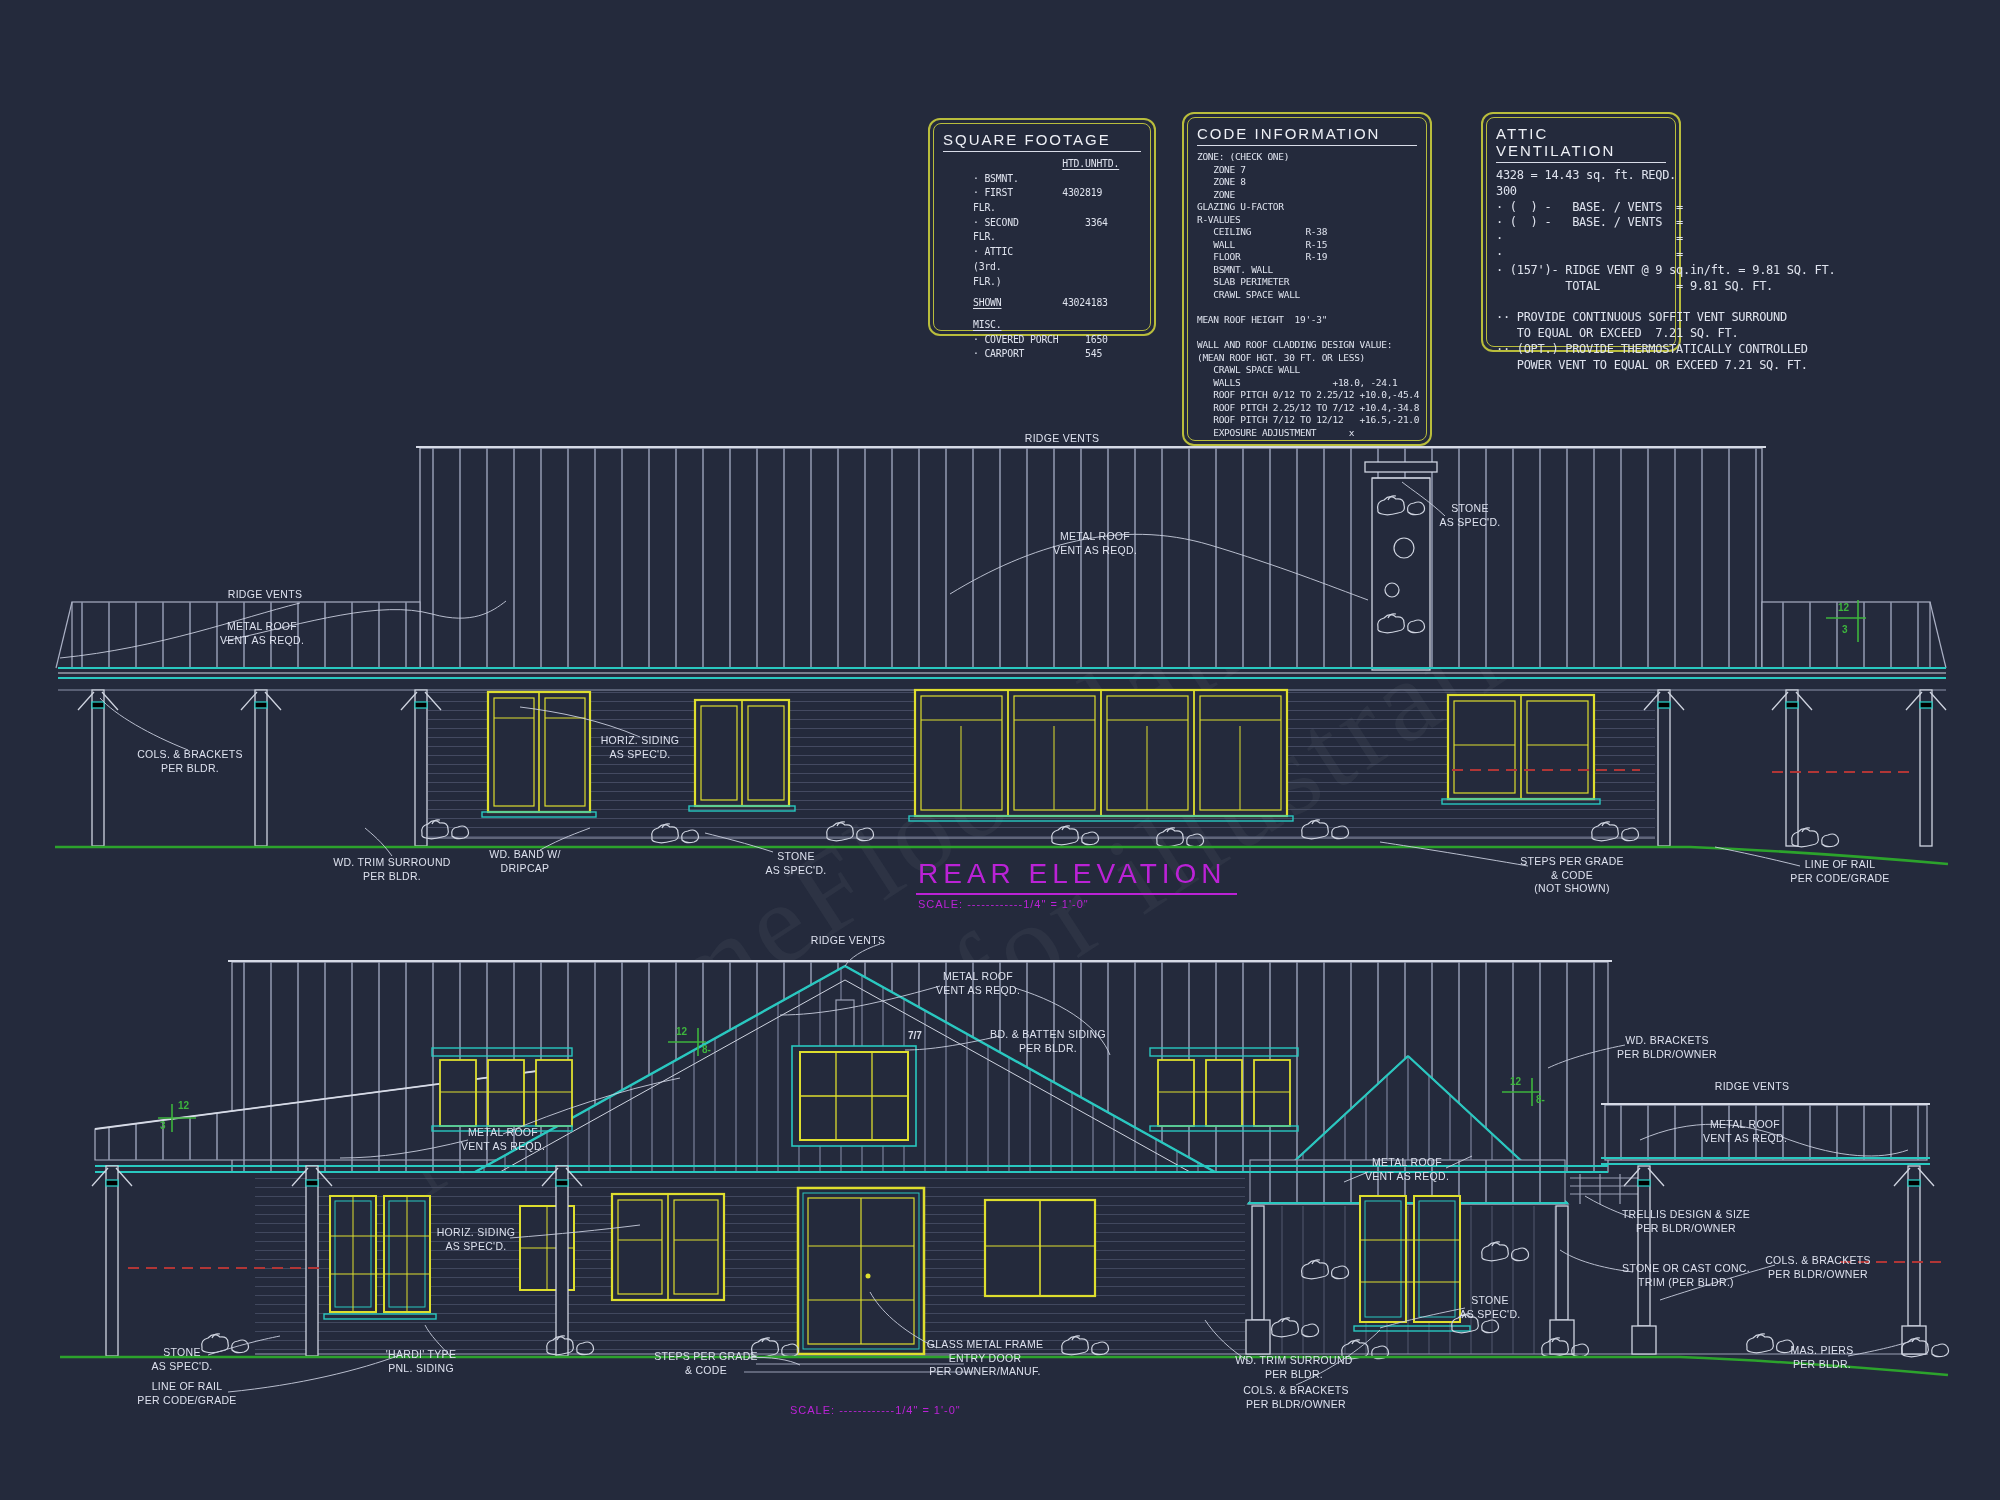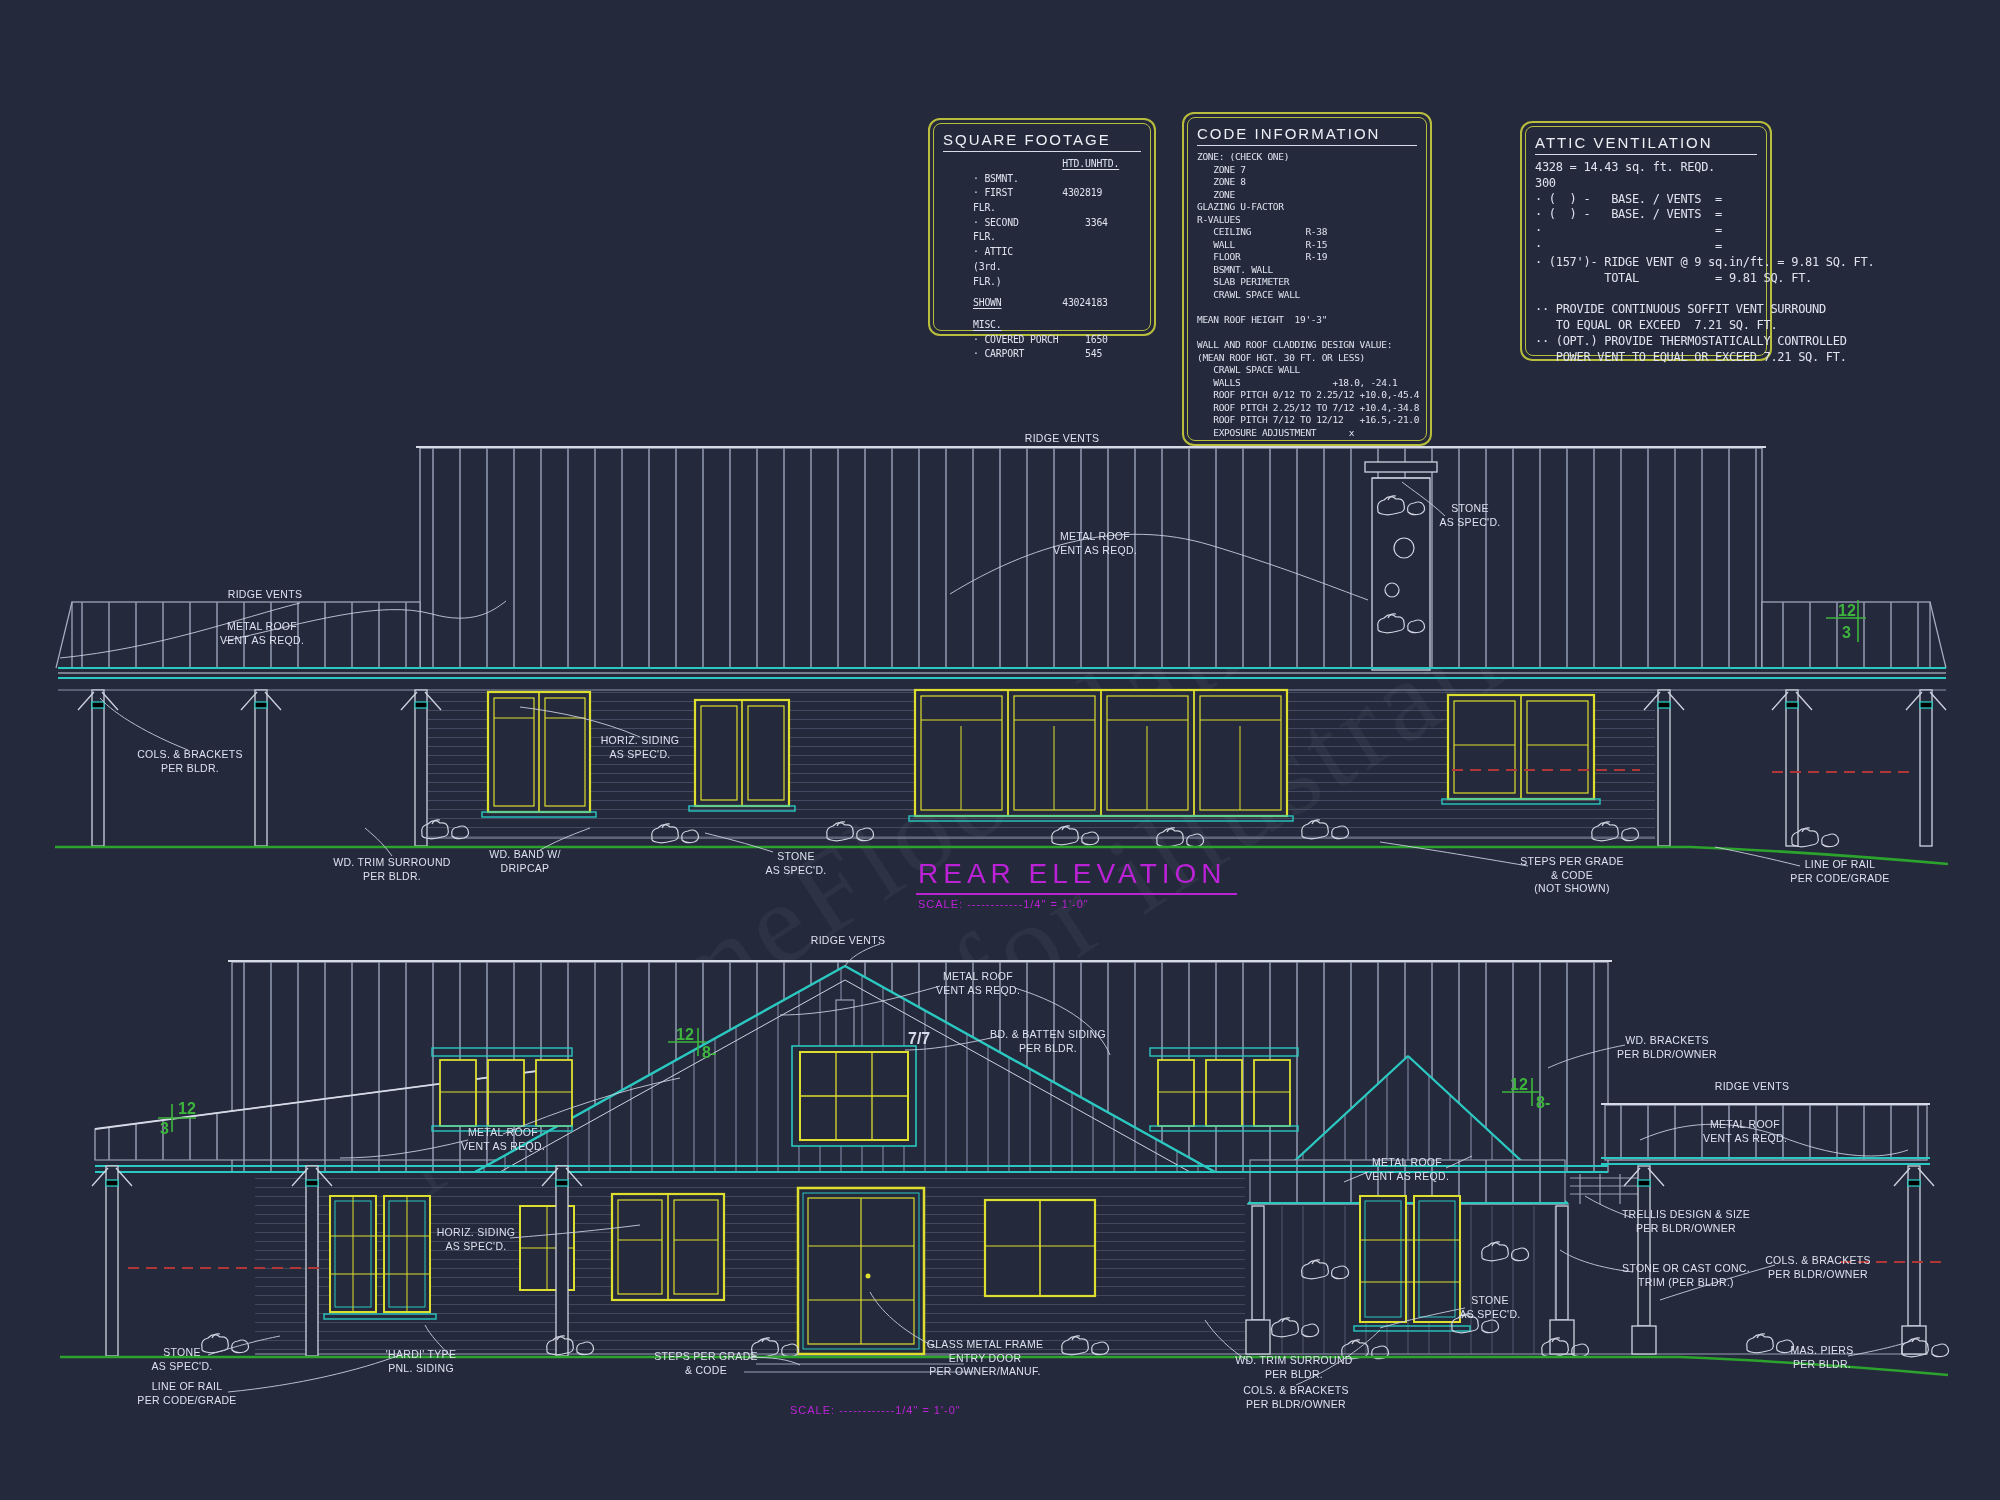--- a/index.html
+++ b/index.html
@@ -1,21 +1,21 @@
 <!DOCTYPE html>
 <html><head>
 <meta charset="utf-8">
 <style>
   html,body{margin:0;padding:0;background:#242a3c;}
   #sheet{position:relative;width:2000px;height:1500px;background:#242a3c;overflow:hidden;
          font-family:"Liberation Sans",sans-serif;}
   svg{position:absolute;left:0;top:0;}
   .lbl{position:absolute;transform:translateX(-50%);color:#dde1ee;font-size:10.5px;
        line-height:1.3;text-align:center;white-space:pre-line;letter-spacing:.3px;}
-  .pitch{position:absolute;color:#3db53d;font-size:16px;font-weight:bold;}
+  .pitch{position:absolute;color:#3db53d;font-size:10px;font-weight:bold;}
   .pitch.white{color:#d8dcea;}
   .ttl{position:absolute;color:#bb22d6;font-size:28px;letter-spacing:5px;
        border-bottom:2px solid #bb22d6;padding:0 10px 3px 2px;}
   .scl{position:absolute;color:#bb22d6;font-size:11px;letter-spacing:1px;}
   .tbl{position:absolute;border:2px solid #b9bd3c;border-radius:12px;padding:3px;box-sizing:border-box;}
   .tbl-inner{border:1px solid #b9bd3c;border-radius:8px;height:100%;box-sizing:border-box;
              padding:7px 9px 4px 9px;}
   .tbl h3{margin:0 0 5px 0;font-size:15px;font-weight:normal;color:#eef0f6;letter-spacing:2px;
           border-bottom:1.5px solid #d9dce8;padding-bottom:3px;}
   .mono{font-family:"DejaVu Sans Mono",monospace;font-size:9.5px;letter-spacing:-.3px;
@@ -467,21 +467,21 @@
 (MEAN ROOF HGT. 30 FT. OR LESS)
    CRAWL SPACE WALL
    WALLS                 +18.0, -24.1
    ROOF PITCH 0/12 TO 2.25/12 +10.0,-45.4
    ROOF PITCH 2.25/12 TO 7/12 +10.4,-34.8
    ROOF PITCH 7/12 TO 12/12   +16.5,-21.0
    EXPOSURE ADJUSTMENT      x</div>
     </div>
   </div>
 
-  <div class="tbl" style="left:1520px;top:112px;width:252px;height:240px;margin-top:9px;">
+  <div class="tbl" style="left:1481px;top:112px;width:200px;height:240px;">
     <div class="tbl-inner">
       <h3>ATTIC VENTILATION</h3>
       <div class="mono small">4328 = 14.43 sq. ft. REQD.
 300
 · (  ) -   BASE. / VENTS  =
 · (  ) -   BASE. / VENTS  =
 ·                         =
 ·                         =
 · (157')- RIDGE VENT @ 9 sq.in/ft. = 9.81 SQ. FT.
           TOTAL           = 9.81 SQ. FT.

